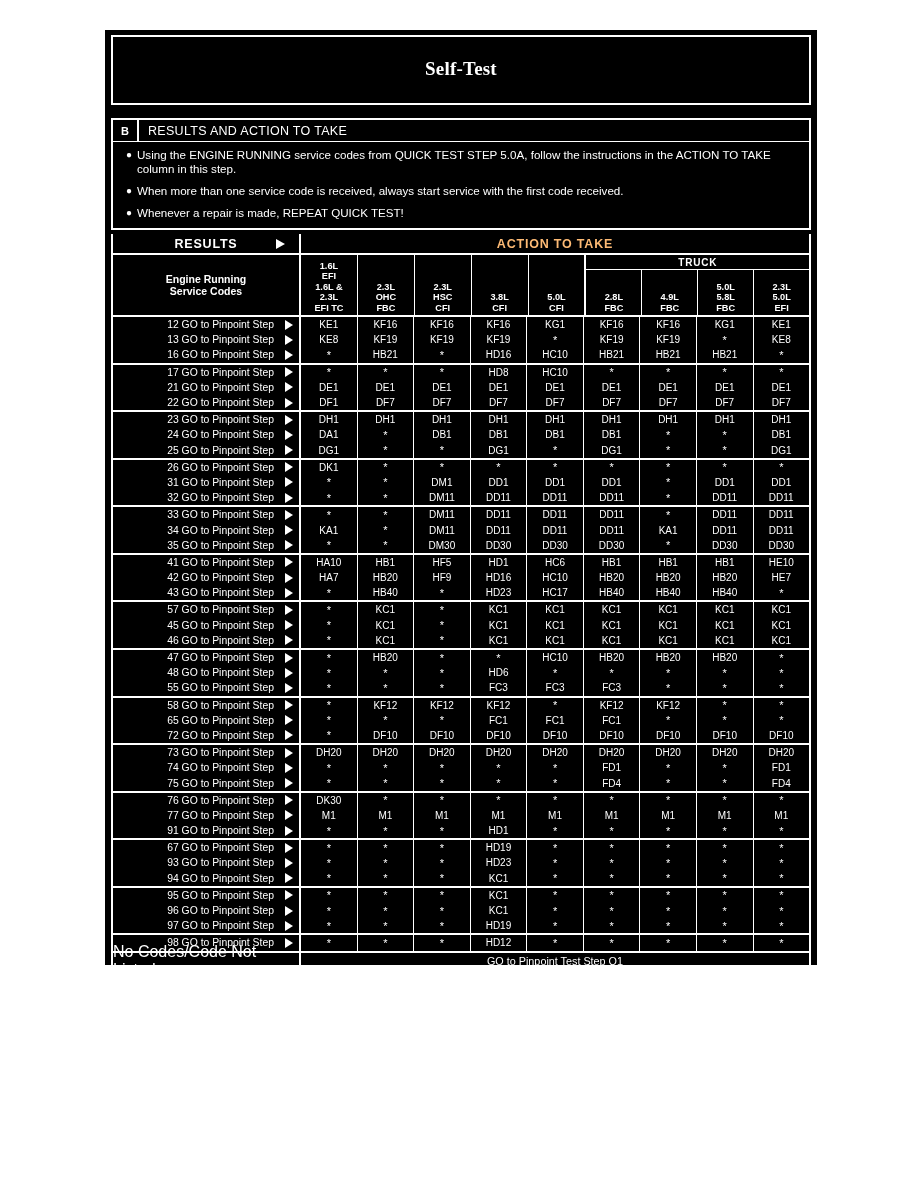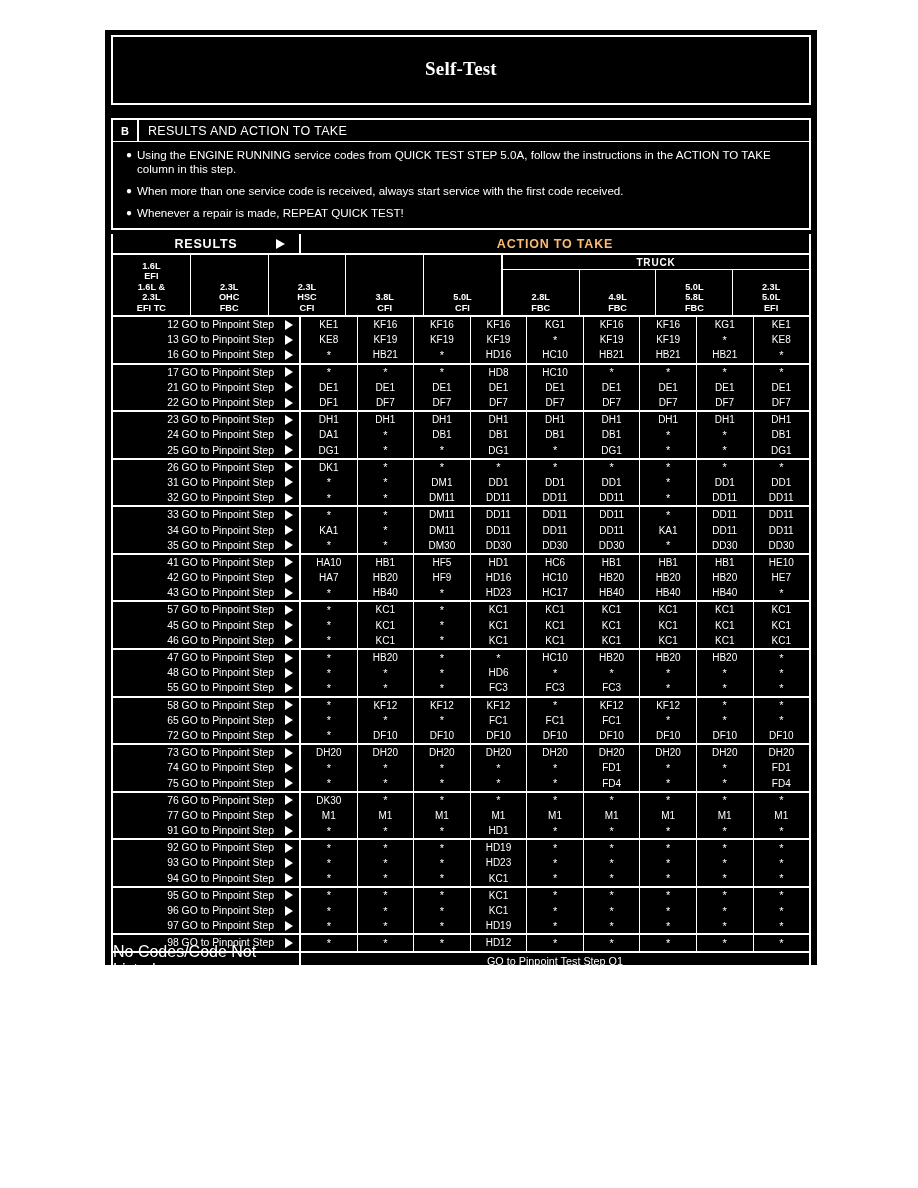--- a/index.html
+++ b/index.html
@@ -347,20 +347,24 @@
 
         <div class="row-top">
           <div class="cell-results">
             <span>RESULTS</span>
             <span class="tri"></span>
           </div>
           <div class="cell-action">ACTION TO TAKE</div>
         </div>
 
         <div class="hdr">
+          <div class="hdr-left">
+            <div>Engine Running</div>
+            <div>Service Codes</div>
+          </div>
           <div class="hdr-right" id="hdr-right">
               <div class="hdr-col" style="flex: 56 0 0px;">
                 <div class="ln">1.6L</div>
                 <div class="ln">EFI</div>
                 <div class="ln">1.6L &amp;</div>
                 <div class="ln">2.3L</div>
                 <div class="ln">EFI TC</div>
               </div>
               <div class="hdr-col" style="flex: 56 0 0px;">
                 <div class="ln">2.3L</div>
@@ -986,21 +990,21 @@
                   <div class="dcell star" style="flex: 56 0 0px;">*</div>
                   <div class="dcell star" style="flex: 56 0 0px;">*</div>
                   <div class="dcell star" style="flex: 56 0 0px;">*</div>
                   <div class="dcell star" style="flex: 56 0 0px;">*</div>
                 </div>
               </div>
             </div>
             <div class="grp">
               <div class="drow">
                 <div class="drow-label">
-                  <span class="lbl">92 GO to Pinpoint Step</span>
+                  <span class="lbl">67 GO to Pinpoint Step</span>
                   <span class="tri-sm"></span>
                 </div>
                 <div class="drow-cells">
                   <div class="dcell star" style="flex: 56 0 0px;">*</div>
                   <div class="dcell star" style="flex: 56 0 0px;">*</div>
                   <div class="dcell star" style="flex: 56 0 0px;">*</div>
                   <div class="dcell" style="flex: 56 0 0px;">HD19</div>
                   <div class="dcell star" style="flex: 56 0 0px;">*</div>
                   <div class="dcell star" style="flex: 56 0 0px;">*</div>
                   <div class="dcell star" style="flex: 56 0 0px;">*</div>

